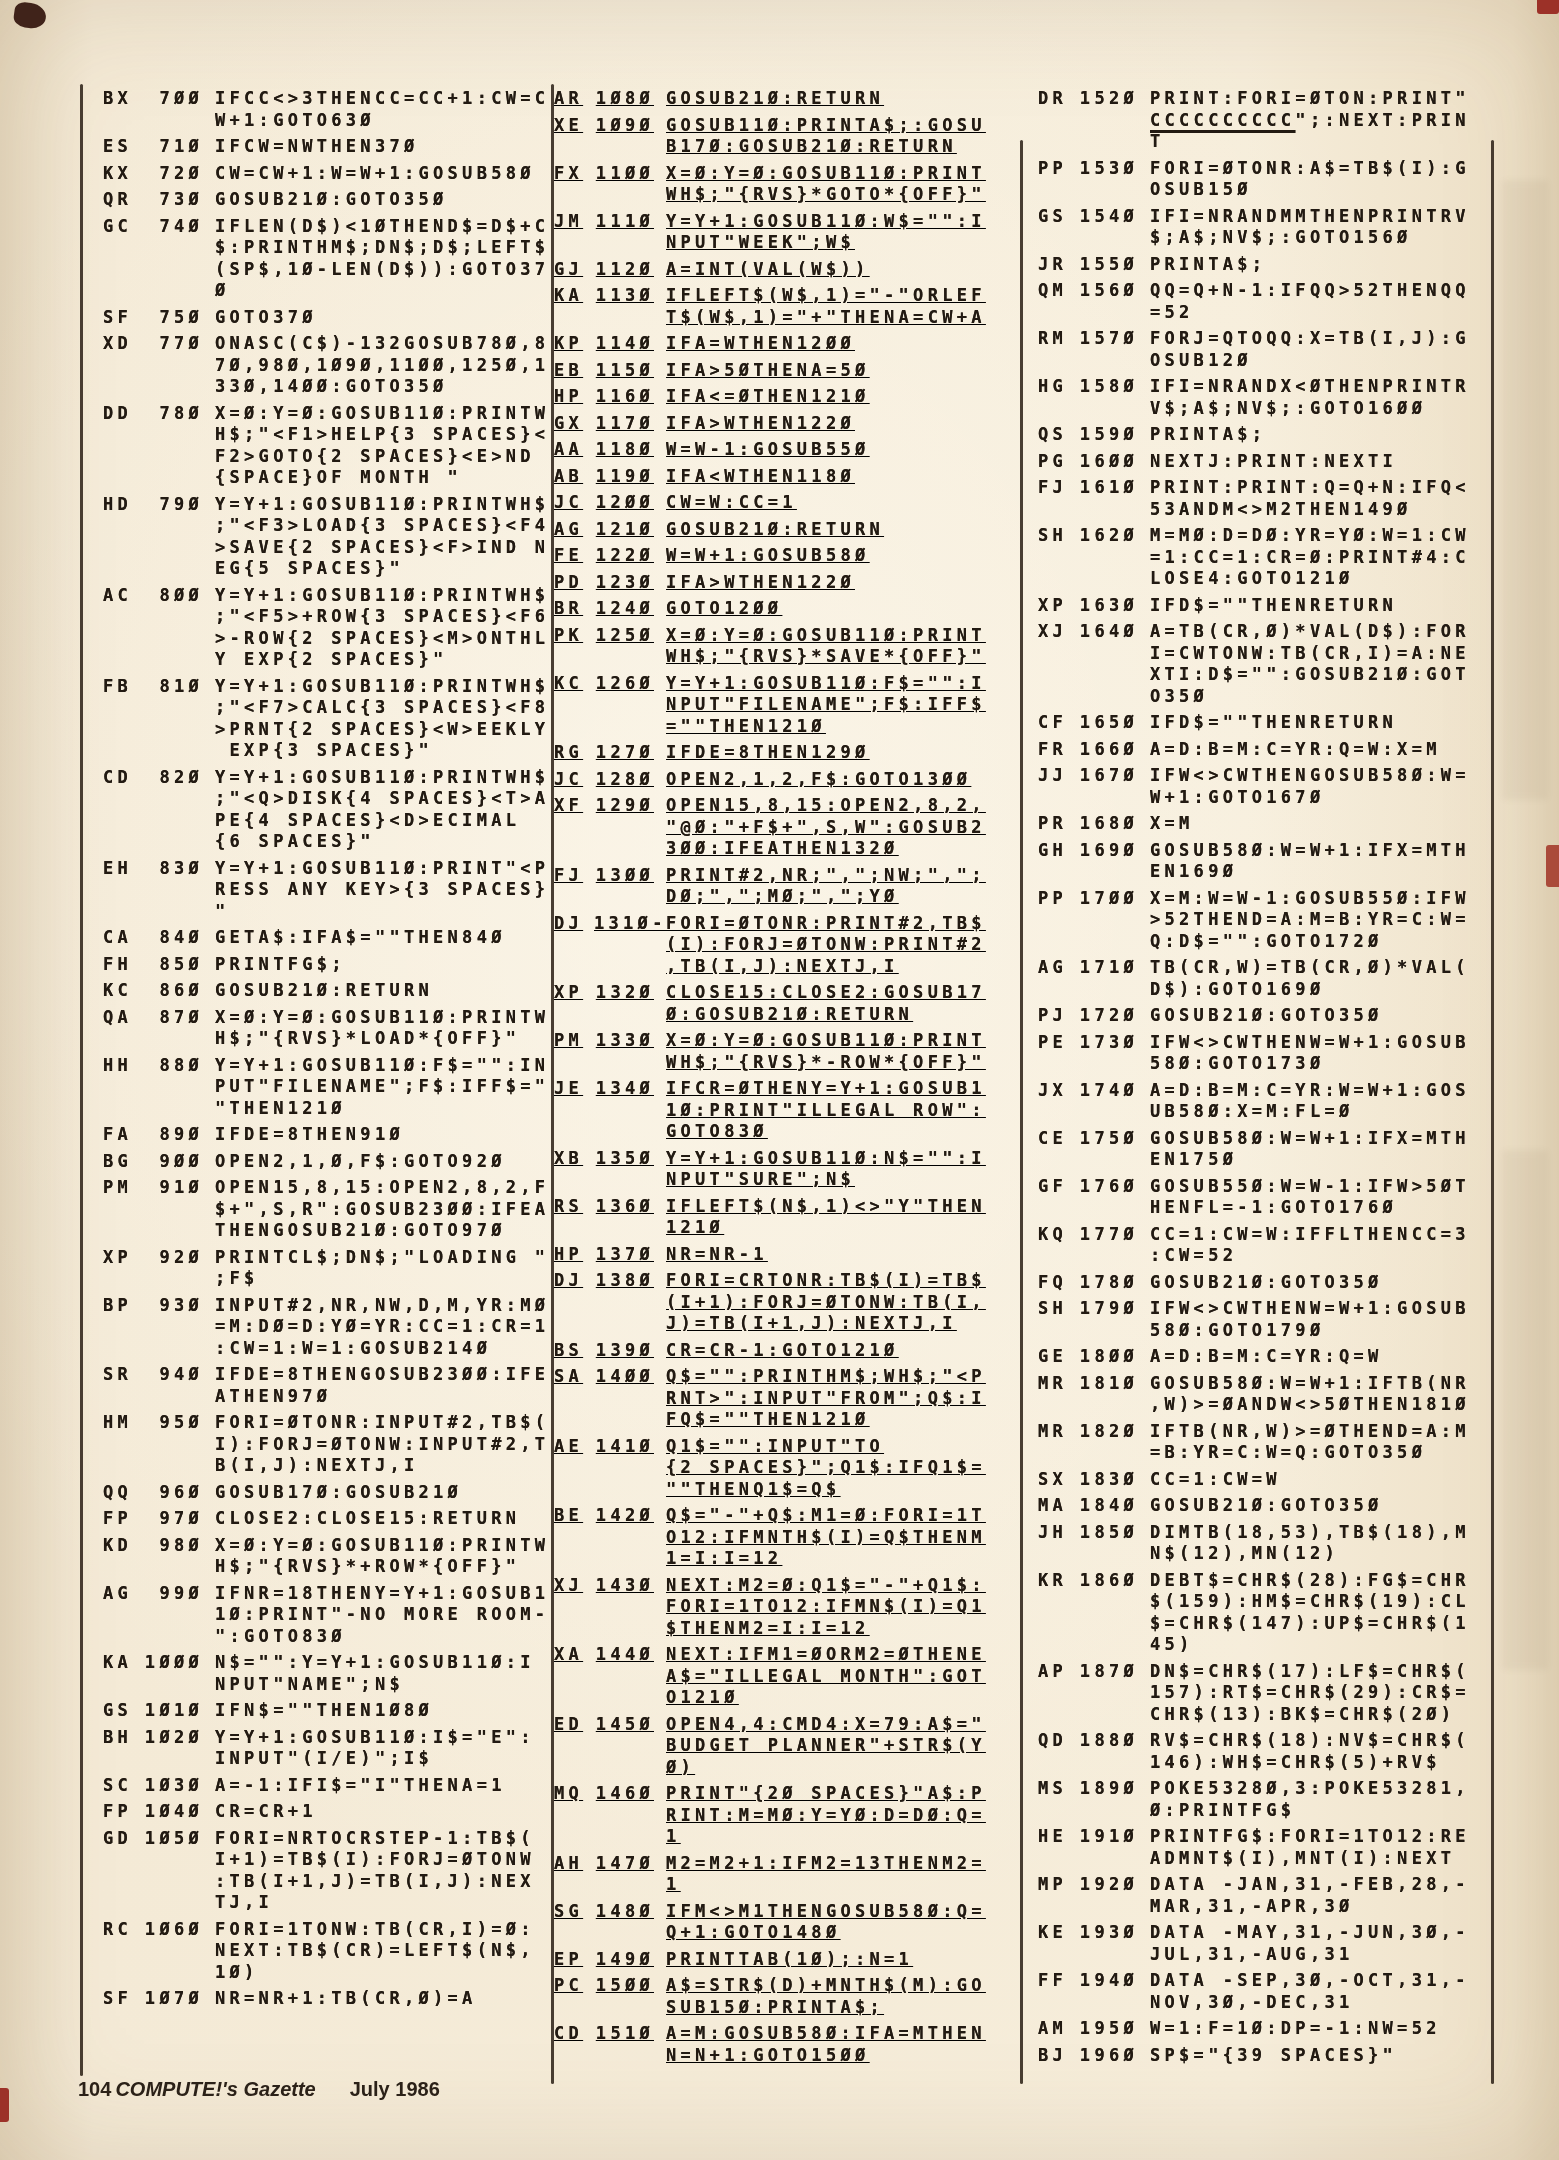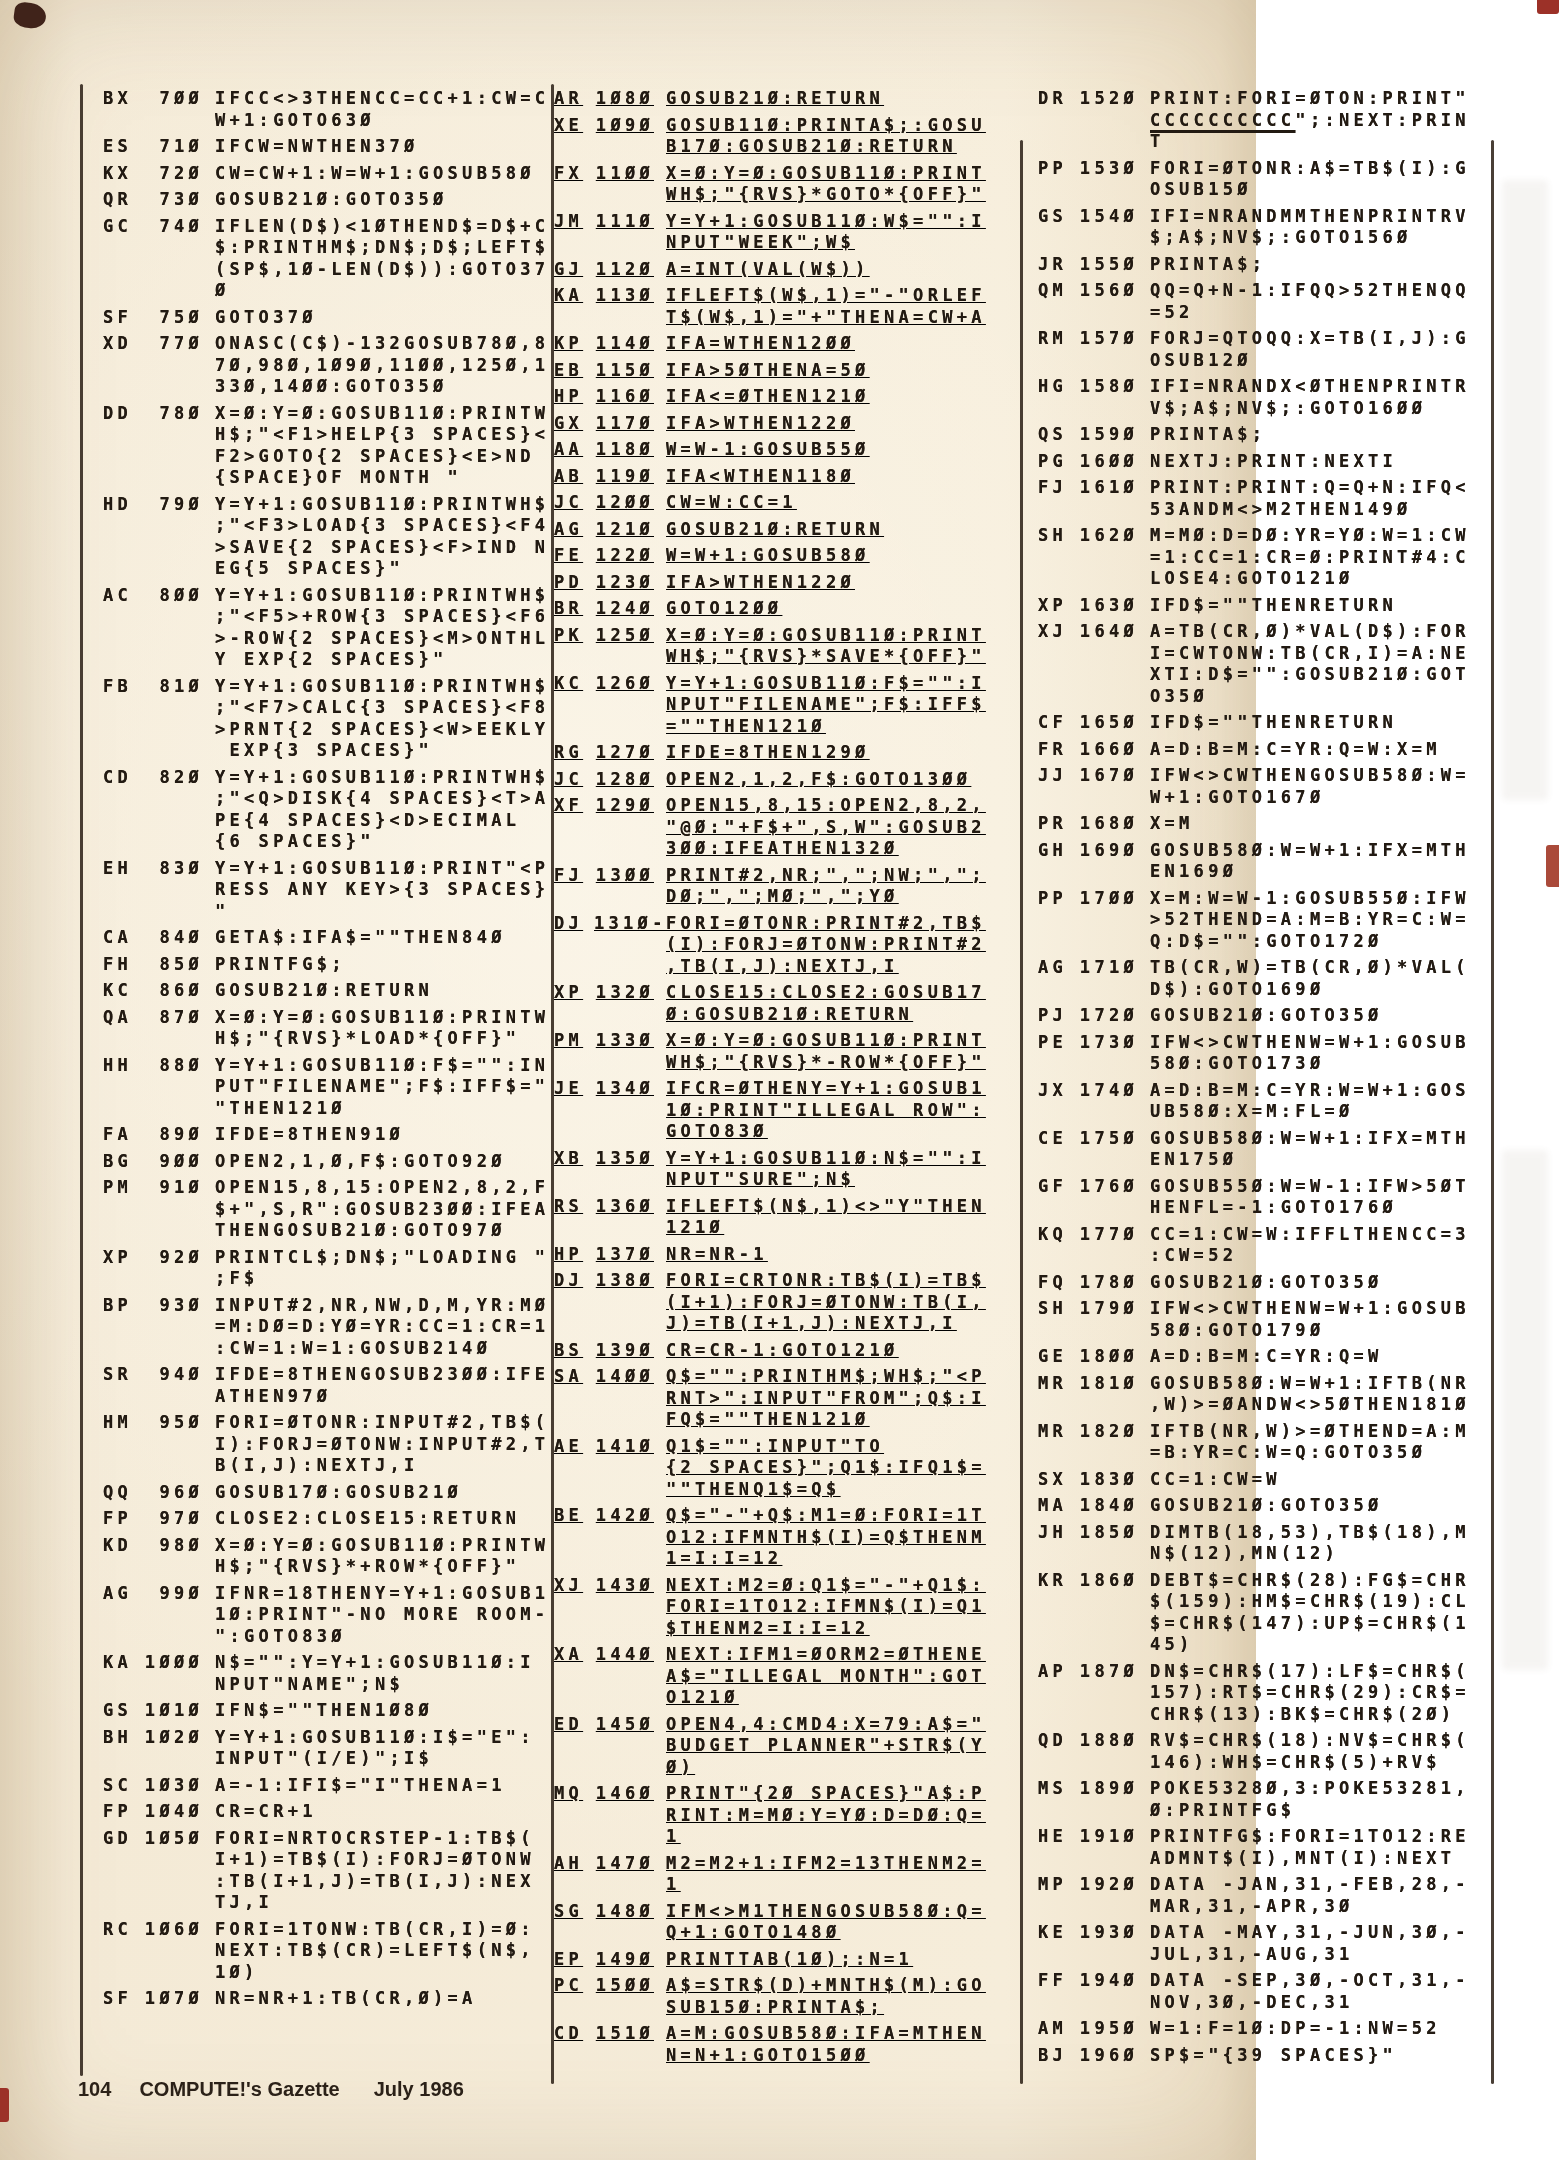--- a/index.html
+++ b/index.html
@@ -1,36 +1,36 @@
 <!DOCTYPE html>
 <html><head>
 <meta charset="utf-8">
 <style>
   html,body{margin:0;padding:0;}
   body{width:1559px;height:2160px;overflow:hidden;
        font-family:"DejaVu Sans Mono",monospace;}
-  .page{position:relative;width:1256px;height:2160px;
+  .page{position:relative;width:1559px;height:2160px;
         background:
           radial-gradient(ellipse 1200px 1600px at 45% 40%, rgba(255,252,244,.55), rgba(255,252,244,0) 70%),
           linear-gradient(90deg,#e9dcc3 0%, #f4ead6 6%, #f6edda 80%, #eee1c8 97%, #e6d8bc 100%),
           #f3e8d3;
         box-shadow:inset 0 0 120px rgba(120,90,50,.18);}
   .vrule{position:absolute;width:3px;background:#30241a;opacity:.88;border-radius:2px;}
   .col{position:absolute;top:88px;width:460px;}
   .stmt{display:flex;align-items:flex-start;margin-bottom:5px;}
   .cs,.ln,.code{font-family:"DejaVu Sans Mono",monospace;font-weight:700;
                 font-size:17px;line-height:21.5px;letter-spacing:4.3px;
                 color:#221a12;text-shadow:0 0 .5px rgba(34,26,18,.85);}
   .cs{width:30px;flex:none;white-space:pre;}
   .ln{width:60px;flex:none;margin-left:10px;text-align:right;white-space:pre;overflow:visible;}
   .code{margin:0 0 0 12px;white-space:pre;width:340px;}
   .code u{text-decoration-thickness:2.5px;text-underline-offset:3.5px;}
   .footer{position:absolute;left:78px;top:2078px;display:flex;align-items:flex-end;
           font-family:"Liberation Sans",sans-serif;font-weight:700;font-size:20px;color:#2b2118;}
-  .footer .mag{margin-left:28px;}
+  .footer .mag{font-style:italic;margin-left:4px;}
   .footer .issue{margin-left:34px;}
   .artifact{position:absolute;}
   .a-tl{left:14px;top:3px;width:32px;height:25px;background:#40231a;border-radius:40% 60% 55% 45%;transform:rotate(8deg);}
   .a-tr{left:1537px;top:0;width:22px;height:14px;background:#9c3128;border-radius:0 0 3px 3px;}
   .a-rm{left:1546px;top:845px;width:13px;height:42px;background:#aa4a3a;border-radius:3px 0 0 3px;}
   .a-bl{left:0;top:2088px;width:9px;height:34px;background:#9c3128;border-radius:0 3px 3px 0;}
   .bleed{position:absolute;background:#6a5438;opacity:.06;filter:blur(3px);border-radius:4px;}
 </style>
 </head>
 <body>

